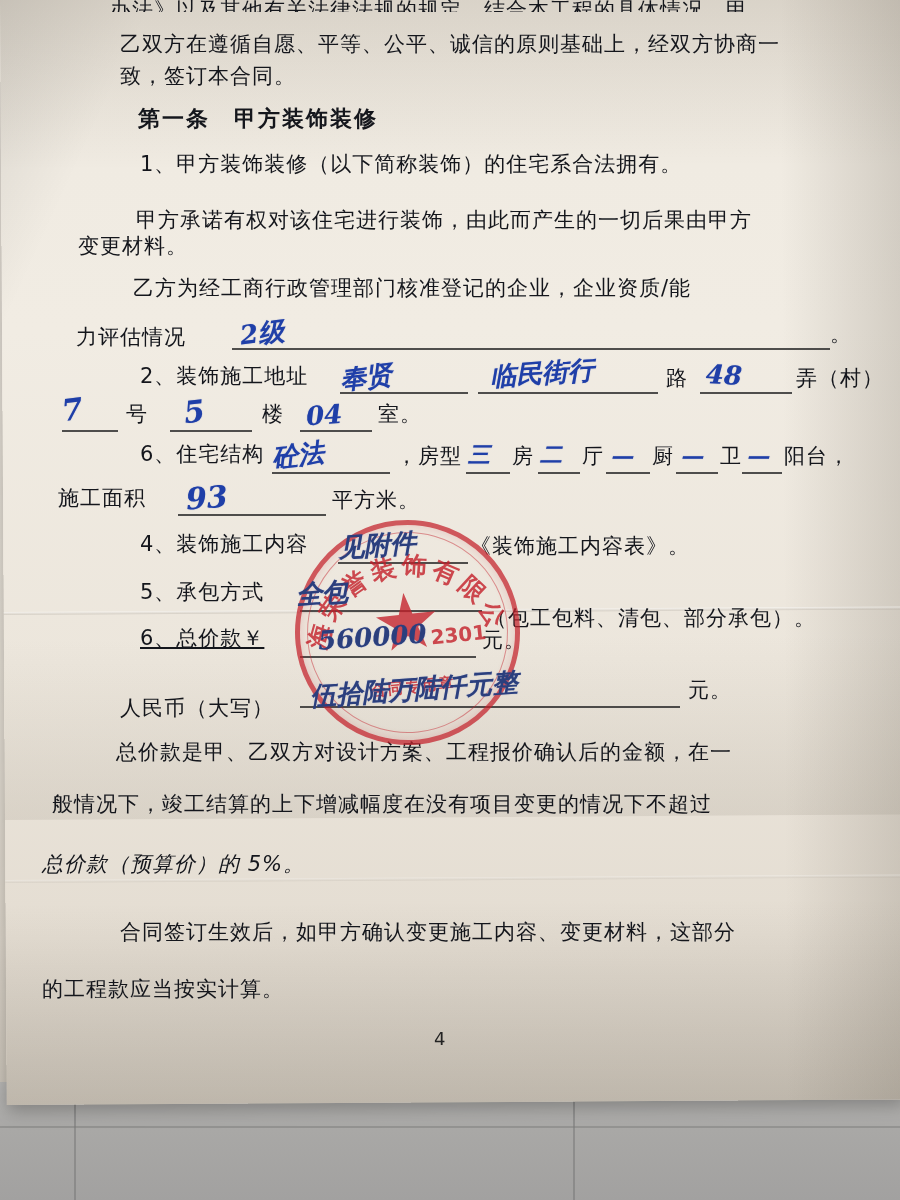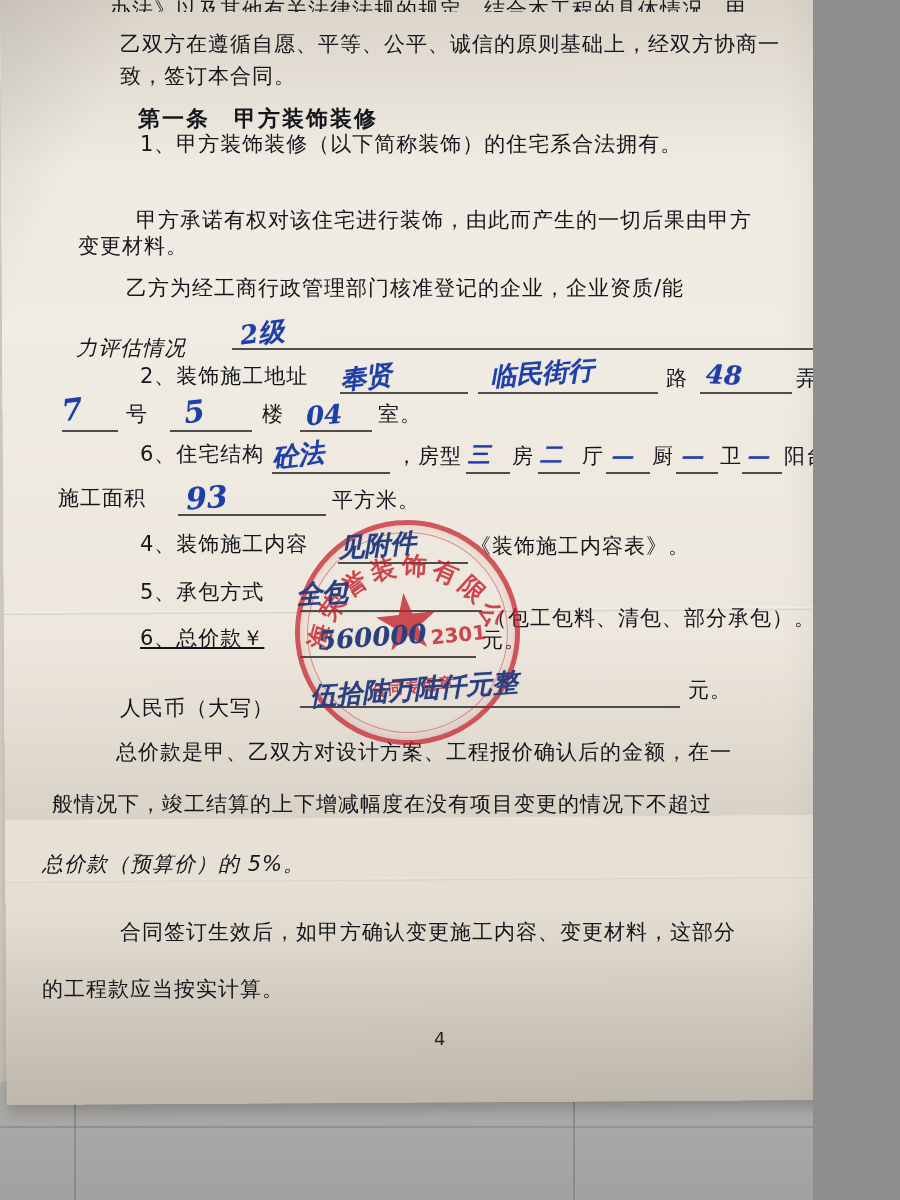--- a/index.html
+++ b/index.html
@@ -2,21 +2,21 @@
 <html><head>
 <meta charset="utf-8">
 <style>
   html,body{margin:0;padding:0;}
   body{
     width:900px;height:1200px;overflow:hidden;
     background:#8e8e90;
     font-family:"DejaVu Sans", sans-serif;
   }
   #page{
-    position:relative;width:813px;height:1200px;overflow:hidden;
+    position:relative;width:900px;height:1200px;overflow:hidden;
     background:
       radial-gradient(ellipse 900px 500px at 75% 10%, rgba(255,255,255,0.16), rgba(255,255,255,0) 70%),
       linear-gradient(180deg,#e9e4dc 0%,#e6e0d6 55%,#ddd6cb 78%,#cfc8bd 88%,#bdb7ad 100%);
   }
   
   #floor{
     position:absolute;left:0;bottom:0;width:900px;height:118px;
     background:linear-gradient(180deg,#b9b8b6 0%,#a9a8a6 40%,#a2a1a0 100%);
   }
   #floor .seam{position:absolute;top:0;bottom:0;width:2px;background:rgba(120,120,120,0.55);}
@@ -121,26 +121,26 @@
   </div>
 
   <div class="doc">
 
     <div class="cut line" style="left:88px;top:-4px;width:790px;">…办法》以及其他有关法律法规的规定，结合本工程的具体情况，甲</div>
     <div class="line" style="left:120px;top:30px;">乙双方在遵循自愿、平等、公平、诚信的原则基础上，经双方协商一</div>
     <div class="line" style="left:120px;top:62px;">致，签订本合同。</div>
 
     <div class="line heading" style="left:138px;top:104px;">第一条　甲方装饰装修</div>
 
-    <div class="line" style="left:140px;top:130px;">1、甲方装饰装修（以下简称装饰）的住宅系合法拥有。</div>
+    <div class="line" style="left:140px;top:150px;">1、甲方装饰装修（以下简称装饰）的住宅系合法拥有。</div>
     <div class="line" style="left:136px;top:206px;">甲方承诺有权对该住宅进行装饰，由此而产生的一切后果由甲方</div>
     <div class="line" style="left:78px;top:232px;">变更材料。</div>
 
-    <div class="line" style="left:126px;top:274px;text-align:right;">乙方为经工商行政管理部门核准登记的企业，企业资质/能</div>
-    <div class="line" style="left:76px;top:334px;font-style:italic;">力评估情况</div>
+    <div class="line" style="left:133px;top:274px;text-align:right;">乙方为经工商行政管理部门核准登记的企业，企业资质/能</div>
+    <div class="line" style="left:76px;top:323px;">力评估情况</div>
     <div class="rule" style="left:232px;top:348px;width:598px;"></div>
     <div class="line" style="left:830px;top:320px;">。</div>
 
     <div class="line" style="left:140px;top:362px;">2、装饰施工地址</div>
     <div class="rule" style="left:340px;top:392px;width:128px;"></div>
     <div class="rule" style="left:478px;top:392px;width:180px;"></div>
     <div class="line" style="left:666px;top:364px;">路</div>
     <div class="rule" style="left:700px;top:392px;width:92px;"></div>
     <div class="line" style="left:796px;top:364px;">弄（村）</div>
 

